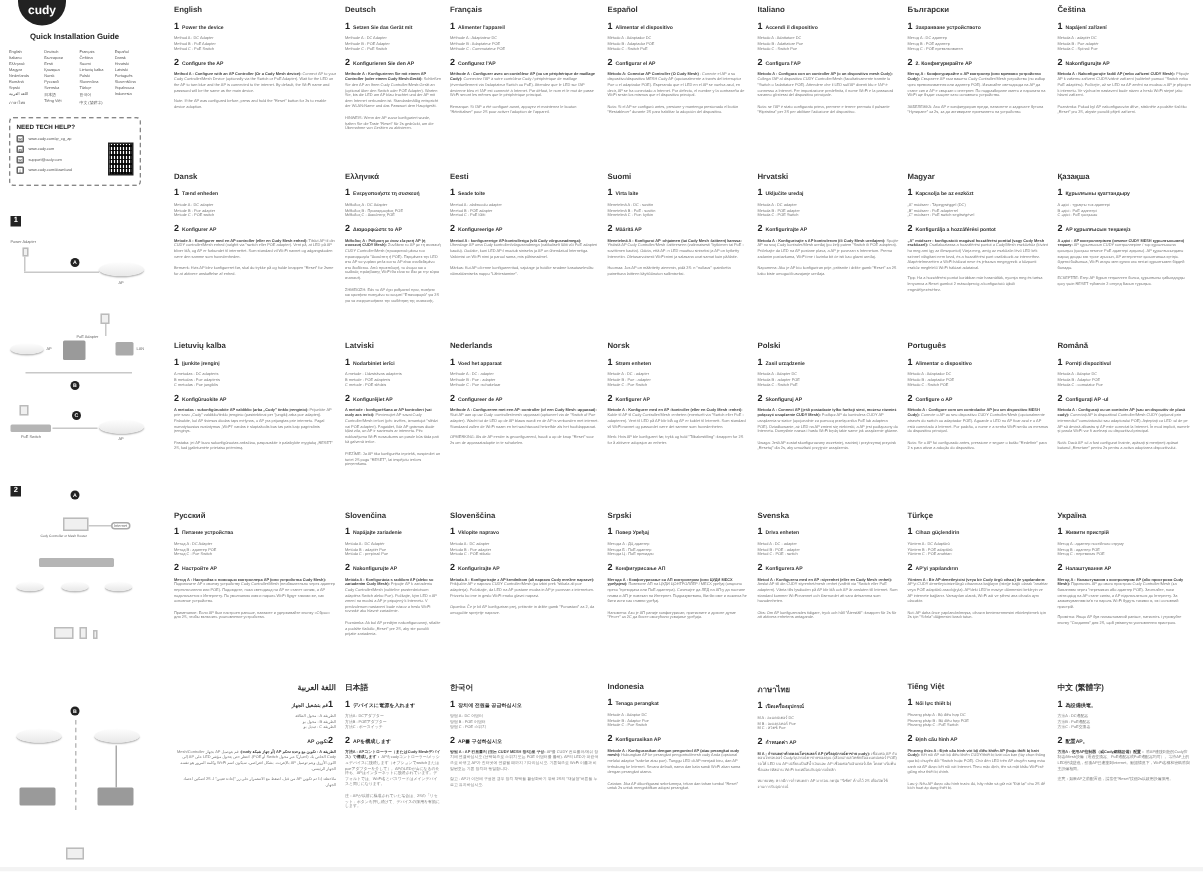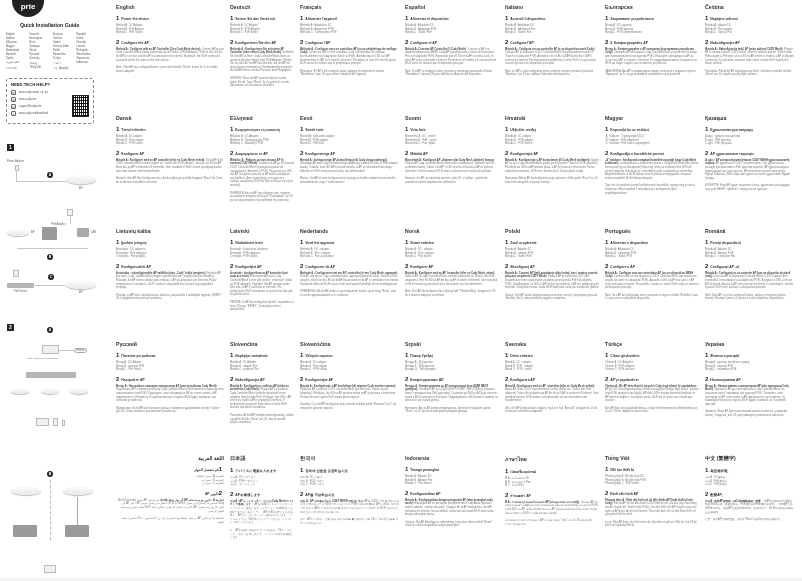--- a/index.html
+++ b/index.html
@@ -37,21 +37,21 @@
   .sect .para { font-size: 2.6px; color: #777; line-height: 3.6px; margin-top: 2px; }
   .sect .para b { color: #444; }
   .sect .note { font-size: 2.6px; color: #777; line-height: 3.6px; margin-top: 4px; }
   .rtl { direction: rtl; text-align: right; }
   .footer-bar { position: absolute; left: 0; top: 578px; width: 802px; height: 3px; background: #f3f3f3; }
 </style>
 </head>
 <body>
 
 <div class="left">
-  <div class="logo">prie</div>
+  <div class="logo">cudy</div>
   <div class="qig-title">Quick Installation Guide</div>
   <div class="lang-index" id="langIndex">
       <span>English</span>
       <span>Deutsch</span>
       <span>Français</span>
       <span>Español</span>
       <span>Italiano</span>
       <span>Български</span>
       <span>Čeština</span>
       <span>Dansk</span>

